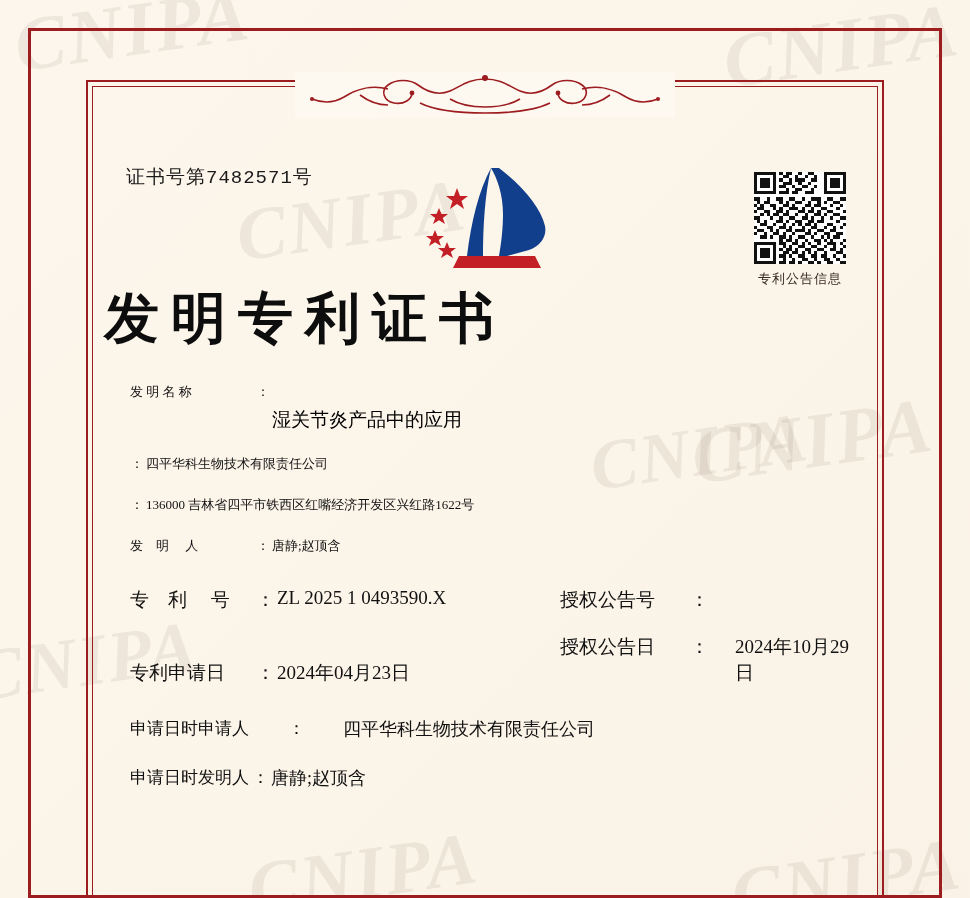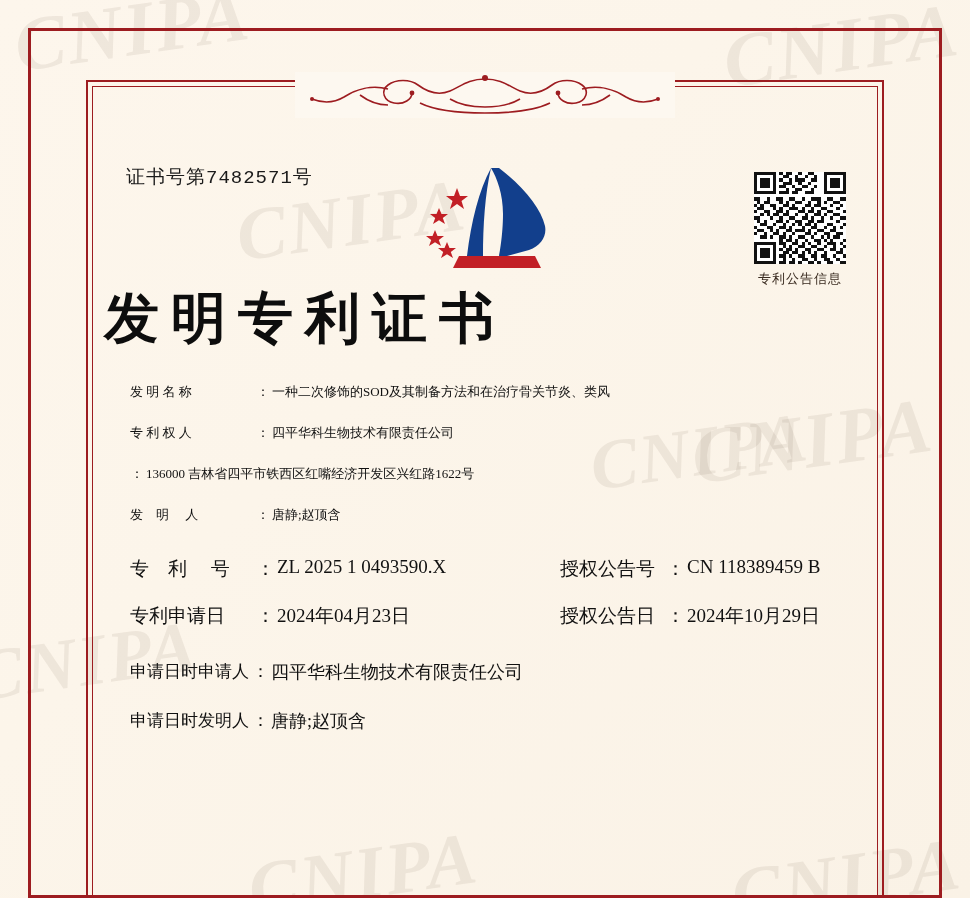--- a/index.html
+++ b/index.html
@@ -182,21 +182,21 @@
     padding-left: 2px;
   }
   .two-col {
     display: flex;
     align-items: flex-end;
     margin-bottom: 21px;
     font-size: 19px;
     color: #111;
   }
   .col-left { display: flex; flex: 0 0 430px; }
-  .col-right { display: flex; flex: 1 1 auto; }
+  .col-right { display: flex; flex: 1 1 auto; gap: 24px; }
   .col-right .field-label { flex: 0 0 106px; display: block; }
   .title-line2 {
     padding-left: 142px;
     margin-top: -16px;
     margin-bottom: 21px;
     font-size: 19px;
   }
 </style>
 </head>
 <body>
@@ -479,25 +479,24 @@
       <div class="qr-caption">专利公告信息</div>
     </div>
 
     <div class="main-title">发明专利证书</div>
 
     <div class="fields">
 
       <div class="field-row">
         <span class="field-label">发 明 名 称</span>
         <span class="field-colon">：</span>
-        <span class="field-value">一种二次修饰的SOD及其制备方法和在治疗骨关节炎、类风</span>
-      </div>
+      </div>
+      <div class="title-line2">湿关节炎产品中的应用</div>
 
       <div class="field-row">
-        <span class="field-label">专 利 权 人</span>
         <span class="field-colon">：</span>
         <span class="field-value">四平华科生物技术有限责任公司</span>
       </div>
 
       <div class="field-row">
         <span class="field-colon">：</span>
         <span class="field-value">136000 吉林省四平市铁西区红嘴经济开发区兴红路1622号</span>
       </div>
 
       <div class="field-row">
@@ -508,38 +507,37 @@
 
       <div class="two-col" style="margin-top:30px;">
         <div class="col-left">
           <span class="field-label tight">专　利　 号</span>
           <span class="field-colon">：</span>
           <span class="field-value">ZL 2025 1 0493590.X</span>
         </div>
         <div class="col-right">
           <span class="field-label">授权公告号</span>
           <span class="field-colon">：</span>
-          <span class="field-value">CN 118389459 B</span>
         </div>
       </div>
 
       <div class="two-col">
         <div class="col-left">
           <span class="field-label tight">专利申请日</span>
           <span class="field-colon">：</span>
           <span class="field-value">2024年04月23日</span>
         </div>
         <div class="col-right">
           <span class="field-label">授权公告日</span>
           <span class="field-colon">：</span>
           <span class="field-value">2024年10月29日</span>
         </div>
       </div>
 
-      <div class="field-row" style="font-size:17px; margin-top:30px;">
+      <div class="field-row" style="font-size:17px; margin-top:30px;gap:36px;">
         <span class="field-label tight" style="flex:0 0 122px;">申请日时申请人</span>
         <span class="field-colon">：</span>
         <span class="field-value" style="font-size:18px;">四平华科生物技术有限责任公司</span>
       </div>
 
       <div class="field-row" style="font-size:17px; margin-top:22px;">
         <span class="field-label tight" style="flex:0 0 122px;">申请日时发明人</span>
         <span class="field-colon">：</span>
         <span class="field-value" style="font-size:18px;">唐静;赵顶含</span>
       </div>

